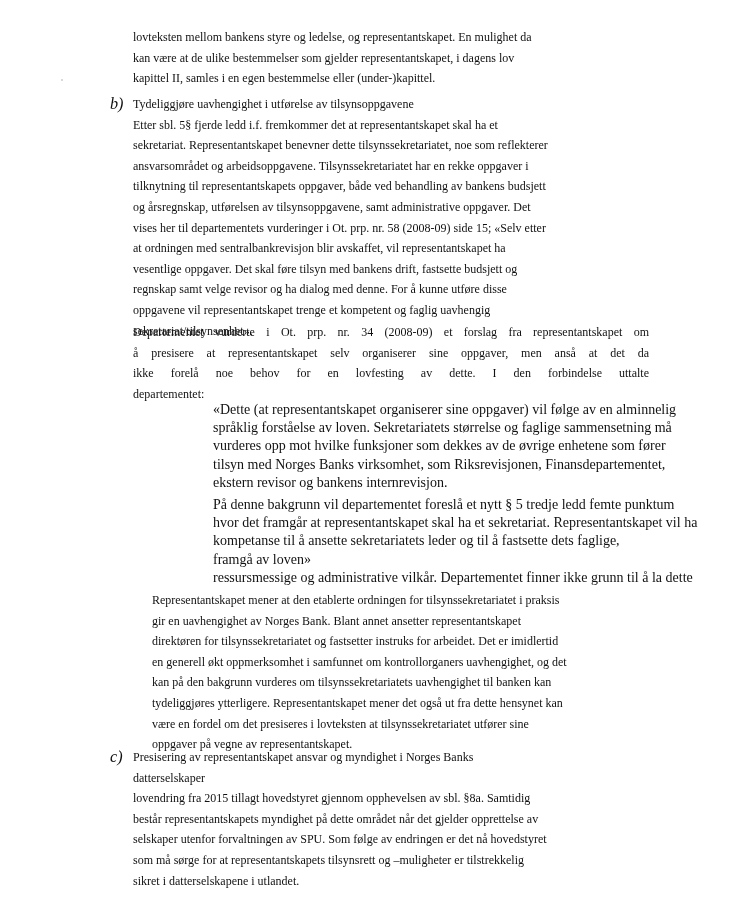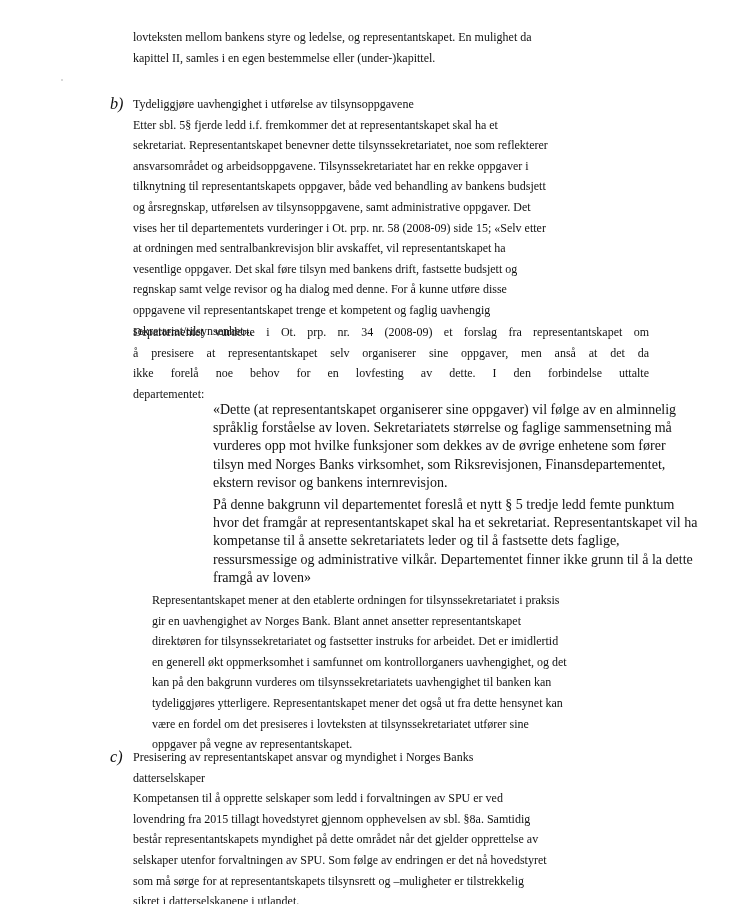--- a/index.html
+++ b/index.html
@@ -17,20 +17,21 @@
   .speck { position: absolute; left: 61px; top: 79px; width: 2px; height: 2px; background: #ccc; border-radius: 1px; }
 </style>
 </head>
 <body>
 
 <div class="page">
   <div class="speck"></div>
 
   <div class="block main txt" style="top:27px;">
     <span class="line">lovteksten mellom bankens styre og ledelse, og representantskapet. En mulighet da</span>
+    <span class="line">kan være at de ulike bestemmelser som gjelder representantskapet, i dagens lov</span>
     <span class="line">kapittel II, samles i en egen bestemmelse eller (under-)kapittel.</span>
   </div>
 
   <span class="marker txt" style="top:94px;">b)</span>
   <div class="block main txt" style="top:94px;">
     <span class="line heading">Tydeliggjøre uavhengighet i utførelse av tilsynsoppgavene</span>
     <div>
       <span class="line">Etter sbl. 5§ fjerde ledd i.f. fremkommer det at representantskapet skal ha et</span>
       <span class="line">sekretariat. Representantskapet benevner dette tilsynssekretariatet, noe som reflekterer</span>
       <span class="line">ansvarsområdet og arbeidsoppgavene. Tilsynssekretariatet har en rekke oppgaver i</span>
@@ -57,41 +58,40 @@
     <span class="line">språklig forståelse av loven. Sekretariatets størrelse og faglige sammensetning må</span>
     <span class="line">vurderes opp mot hvilke funksjoner som dekkes av de øvrige enhetene som fører</span>
     <span class="line">tilsyn med Norges Banks virksomhet, som Riksrevisjonen, Finansdepartementet,</span>
     <span class="line">ekstern revisor og bankens internrevisjon.</span>
   </div>
 
   <div class="block quote txt" style="top:496px;">
     <span class="line">På denne bakgrunn vil departementet foreslå et nytt § 5 tredje ledd femte punktum</span>
     <span class="line">hvor det framgår at representantskapet skal ha et sekretariat. Representantskapet vil ha</span>
     <span class="line">kompetanse til å ansette sekretariatets leder og til å fastsette dets faglige,</span>
+    <span class="line">framgå av loven»</span>
     <span class="line">ressursmessige og administrative vilkår. Departementet finner ikke grunn til å la dette</span>
-    <span class="line">framgå av loven»</span>
   </div>
 
   <div class="block main txt" style="top:590px;margin-left:19px;">
     <span class="line">Representantskapet mener at den etablerte ordningen for tilsynssekretariatet i praksis</span>
     <span class="line">gir en uavhengighet av Norges Bank. Blant annet ansetter representantskapet</span>
     <span class="line">direktøren for tilsynssekretariatet og fastsetter instruks for arbeidet. Det er imidlertid</span>
     <span class="line">en generell økt oppmerksomhet i samfunnet om kontrollorganers uavhengighet, og det</span>
     <span class="line">kan på den bakgrunn vurderes om tilsynssekretariatets uavhengighet til banken kan</span>
     <span class="line">tydeliggjøres ytterligere. Representantskapet mener det også ut fra dette hensynet kan</span>
     <span class="line">være en fordel om det presiseres i lovteksten at tilsynssekretariatet utfører sine</span>
     <span class="line">oppgaver på vegne av representantskapet.</span>
   </div>
 
   <span class="marker txt" style="top:747px;">c)</span>
   <div class="block main txt" style="top:747px;">
     <span class="line heading">Presisering av representantskapet ansvar og myndighet i Norges Banks</span>
     <span class="line heading">datterselskaper</span>
     <div>
-      <span class="line">Kompetansen til å opprette selskaper som ledd i forvaltningen av SPU er ved</span>
       <span class="line">lovendring fra 2015 tillagt hovedstyret gjennom opphevelsen av sbl. §8a. Samtidig</span>
       <span class="line">består representantskapets myndighet på dette området når det gjelder opprettelse av</span>
       <span class="line">selskaper utenfor forvaltningen av SPU. Som følge av endringen er det nå hovedstyret</span>
       <span class="line">som må sørge for at representantskapets tilsynsrett og –muligheter er tilstrekkelig</span>
       <span class="line">sikret i datterselskapene i utlandet.</span>
     </div>
   </div>
 </div>
 
 </body></html>

